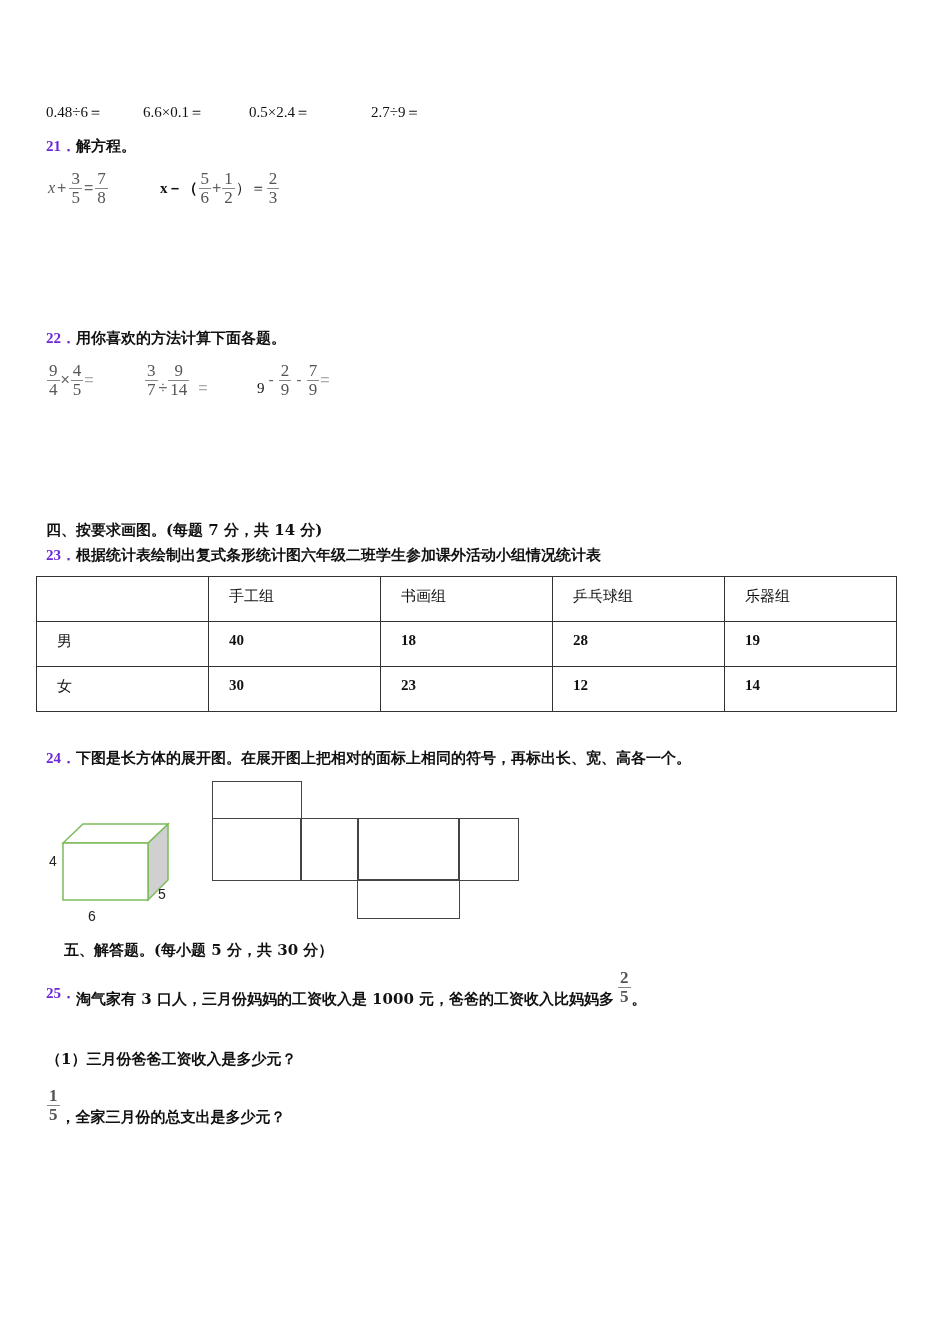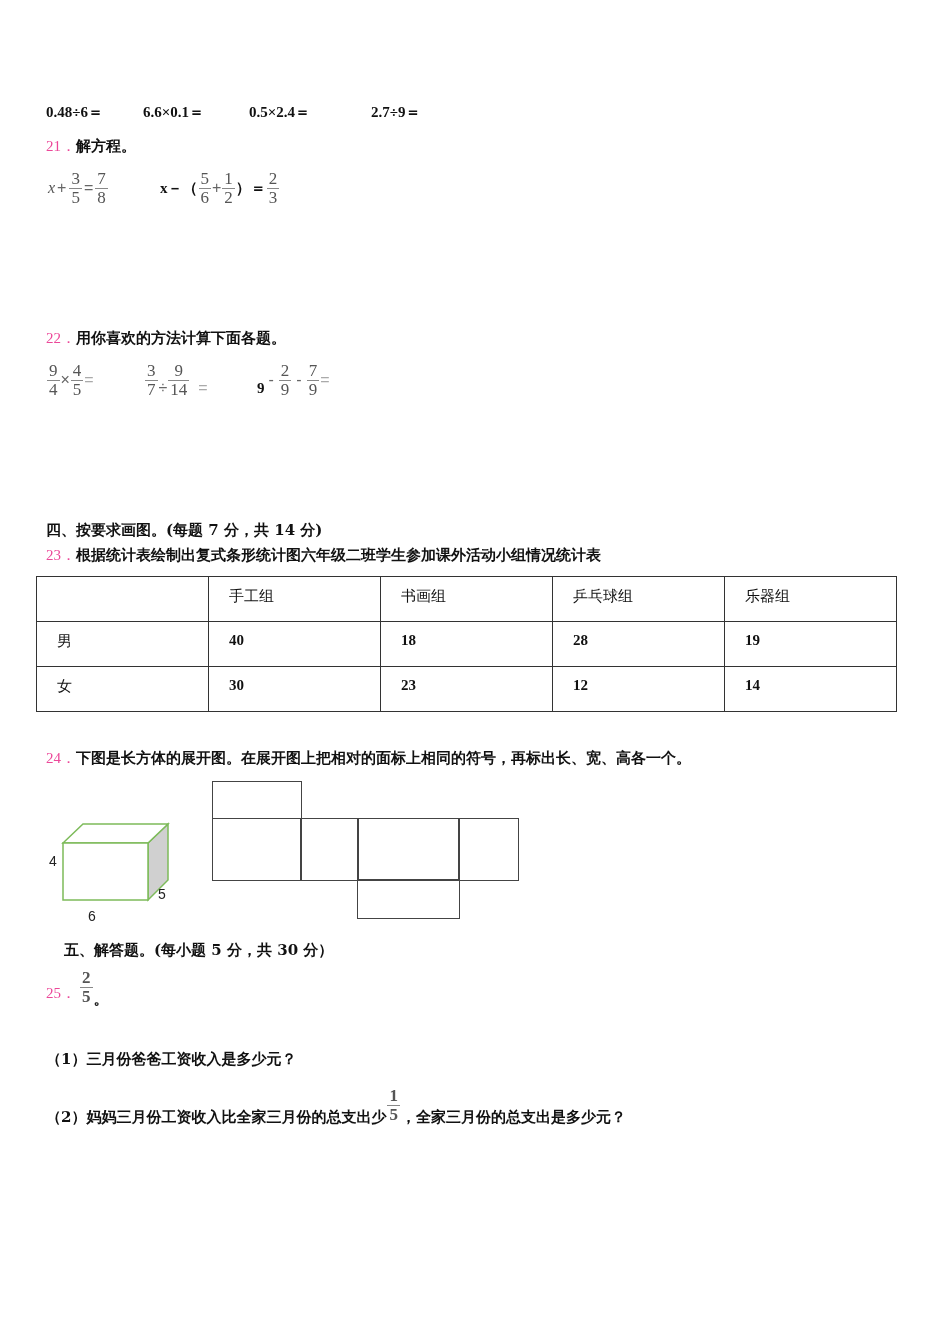--- a/index.html
+++ b/index.html
@@ -3,22 +3,22 @@
 <meta charset="utf-8">
 <style>
   html, body { margin: 0; padding: 0; background: #ffffff; }
   body {
     width: 950px; height: 1344px; position: relative; overflow: hidden;
     font-family: "DejaVu Serif", "Liberation Serif", serif;
     color: #111;
   }
   .abs { position: absolute; white-space: nowrap; }
   .q { font-size: 15px; font-weight: bold; }
-  .qnum { font-weight: normal; color: #ec4899; font-family: "Liberation Serif", serif; }
-  .calc { font-family: "Liberation Serif", serif; font-weight: bold; font-size: 15px; }
+  .qnum { font-weight: bold; color: #6d28d9; font-family: "Liberation Serif", serif; }
+  .calc { font-family: "Liberation Serif", serif; font-weight: normal; font-size: 15px; }
 
   
   .frac {
     display: inline-flex; flex-direction: column; align-items: center;
     vertical-align: middle; font-family: "Liberation Serif", serif;
     font-size: 17px; color: #555; line-height: 1.05; margin: 0 1px;
   }
   .frac .num { padding: 0 2px; }
   .frac .den { border-top: 1px solid #888; padding: 0 2px; }
   .op { font-family: "Liberation Sans", sans-serif; font-size: 16px; color: #666; vertical-align: middle; }
@@ -174,27 +174,27 @@
   <div style="left:300px; top:818px; width:59px; height:63px;"></div>
   <div style="left:357px; top:818px; width:103px; height:63px;"></div>
   <div style="left:458px; top:818px; width:61px; height:63px;"></div>
   <div style="left:357px; top:879px; width:103px; height:40px;"></div>
 </div>
 
 <div class="abs q" style="left:64px; top:941px;">五、解答题。(每小题 5 分，共 30 分）</div>
 
 <div class="abs q eqrow" style="left:46px; top:966px;">
   <span class="qnum" style="margin-top:12px;">25．</span>
+  <span style="margin-top:24px;">淘气家有 3 口人，三月份妈妈的工资收入是 1000 元，爸爸的工资收入比妈妈多</span>
   <span class="frac" style="margin-left:4px;">
       <span class="num">2</span>
       <span class="den">5</span>
     </span>
   <span style="margin-top:24px;">。</span>
 </div>
 <div class="abs q" style="left:46px; top:1050px;">（1）三月份爸爸工资收入是多少元？</div>
 <div class="abs q eqrow" style="left:46px; top:1084px;">
-  <span style="margin-top:24px;">（2）妈妈三月份工资收入比全家三月份的总支出少</span>
   <span class="frac">
       <span class="num">1</span>
       <span class="den">5</span>
     </span>
   <span style="margin-top:24px;">，全家三月份的总支出是多少元？</span>
 </div>
 
 </body></html>

